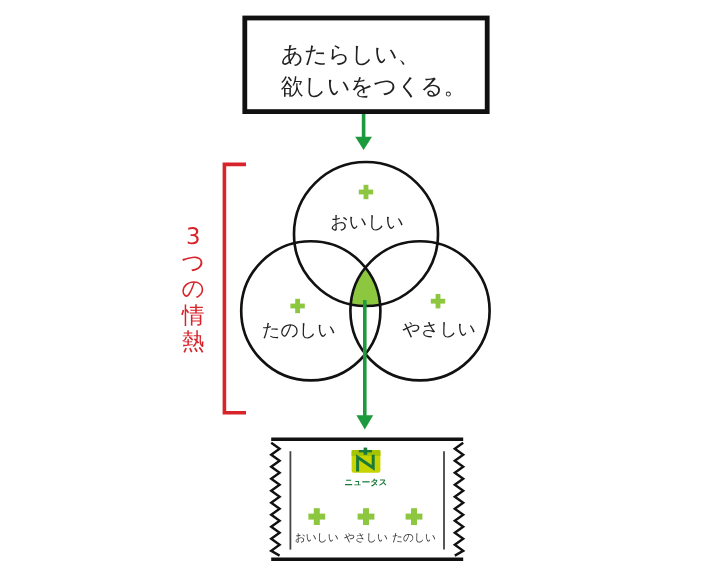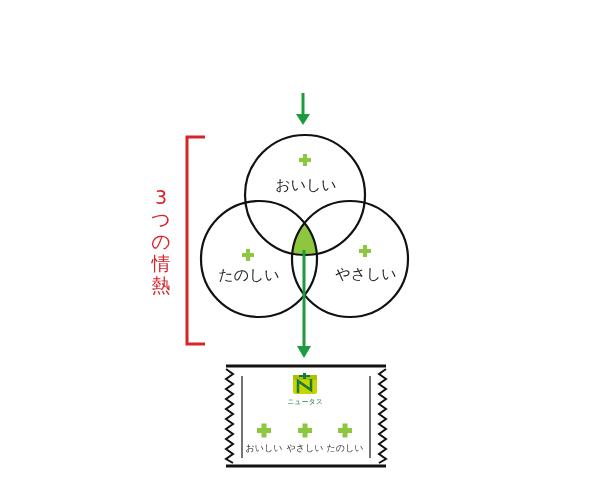--- a/index.html
+++ b/index.html
@@ -10,21 +10,21 @@
                 border: 4px solid #111; background: #fff; box-sizing: content-box; }
   .slogan-line { position: absolute; left: 28px; font-size: 19px; color: #222; white-space: nowrap; letter-spacing: 0px; }
   .slogan-line.l1 { top: 16px; }
   .slogan-line.l2 { top: 42px; }
   .side-label { position: absolute; left: 148px; top: 186px; width: 26px; color: #d8232a;
                 font-size: 19px; line-height: 22px; text-align: center; }
   .side-label span { display: block; }
   .circle-label { position: absolute; font-size: 15px; color: #222; white-space: nowrap; transform: translateX(-50%); }
   .pkg-label { position: absolute; font-size: 9px; color: #333; white-space: nowrap; transform: translateX(-50%); }
   .brand-name { position: absolute; left: 305px; top: 397px; transform: translateX(-50%);
-                font-size: 7px; font-weight: normal; color: #1a7a3a; white-space: nowrap; }
+                font-size: 7px; font-weight: bold; color: #1a7a3a; white-space: nowrap; }
 </style>
 </head>
 <body>
 
 <div id="stage">
 
   <svg width="600" height="480" viewBox="0 0 600 480" style="position:absolute;left:0;top:0">
 
     <g>
       <line x1="303" y1="93" x2="303" y2="116" stroke="#1e9a3e" stroke-width="3"></line>
@@ -93,20 +93,24 @@
         <rect x="298" y="428" width="14" height="5"></rect>
           <rect x="302.5" y="423.5" width="5" height="14"></rect>
       </g>
       <g fill="#8dc63f">
         <rect x="338" y="428" width="14" height="5"></rect>
           <rect x="342.5" y="423.5" width="5" height="14"></rect>
       </g>
     </g>
   </svg>
 
+  <div class="slogan-box">
+    <div class="slogan-line l1">あたらしい、</div>
+    <div class="slogan-line l2">欲しいをつくる。</div>
+  </div>
 
   <div class="side-label">
     <span>3</span>
     <span>つ</span>
     <span>の</span>
     <span>情</span>
     <span>熱</span>
   </div>
 
   <div class="circle-label" style="left:306px; top:176px;">おいしい</div>

